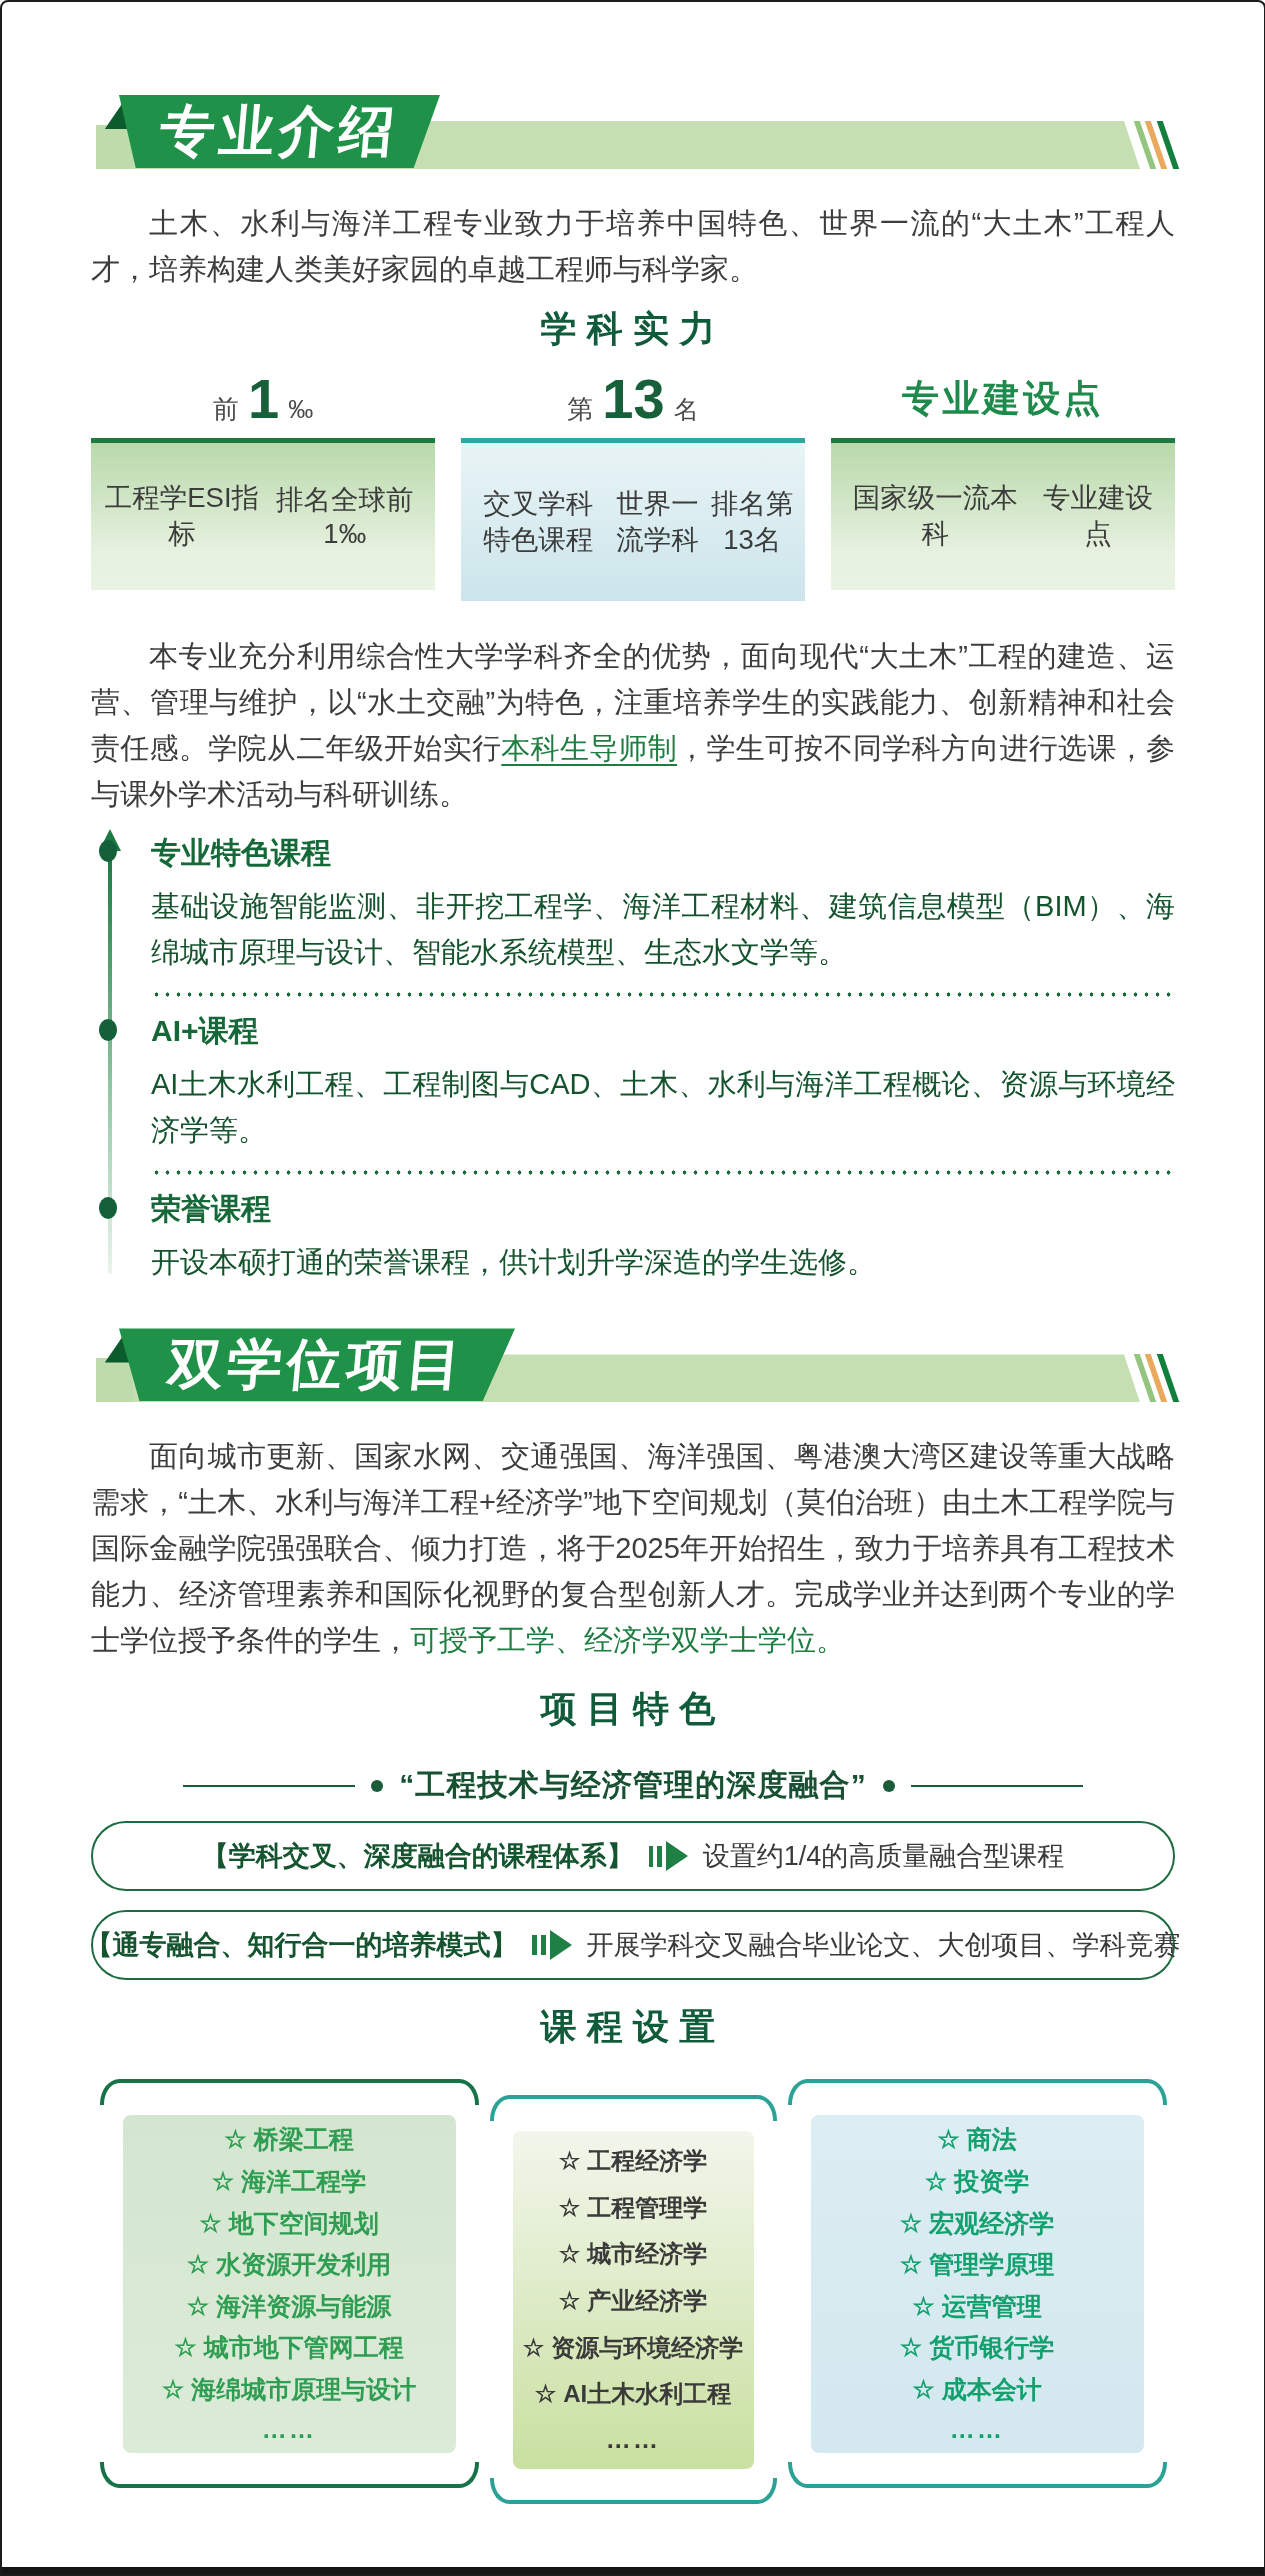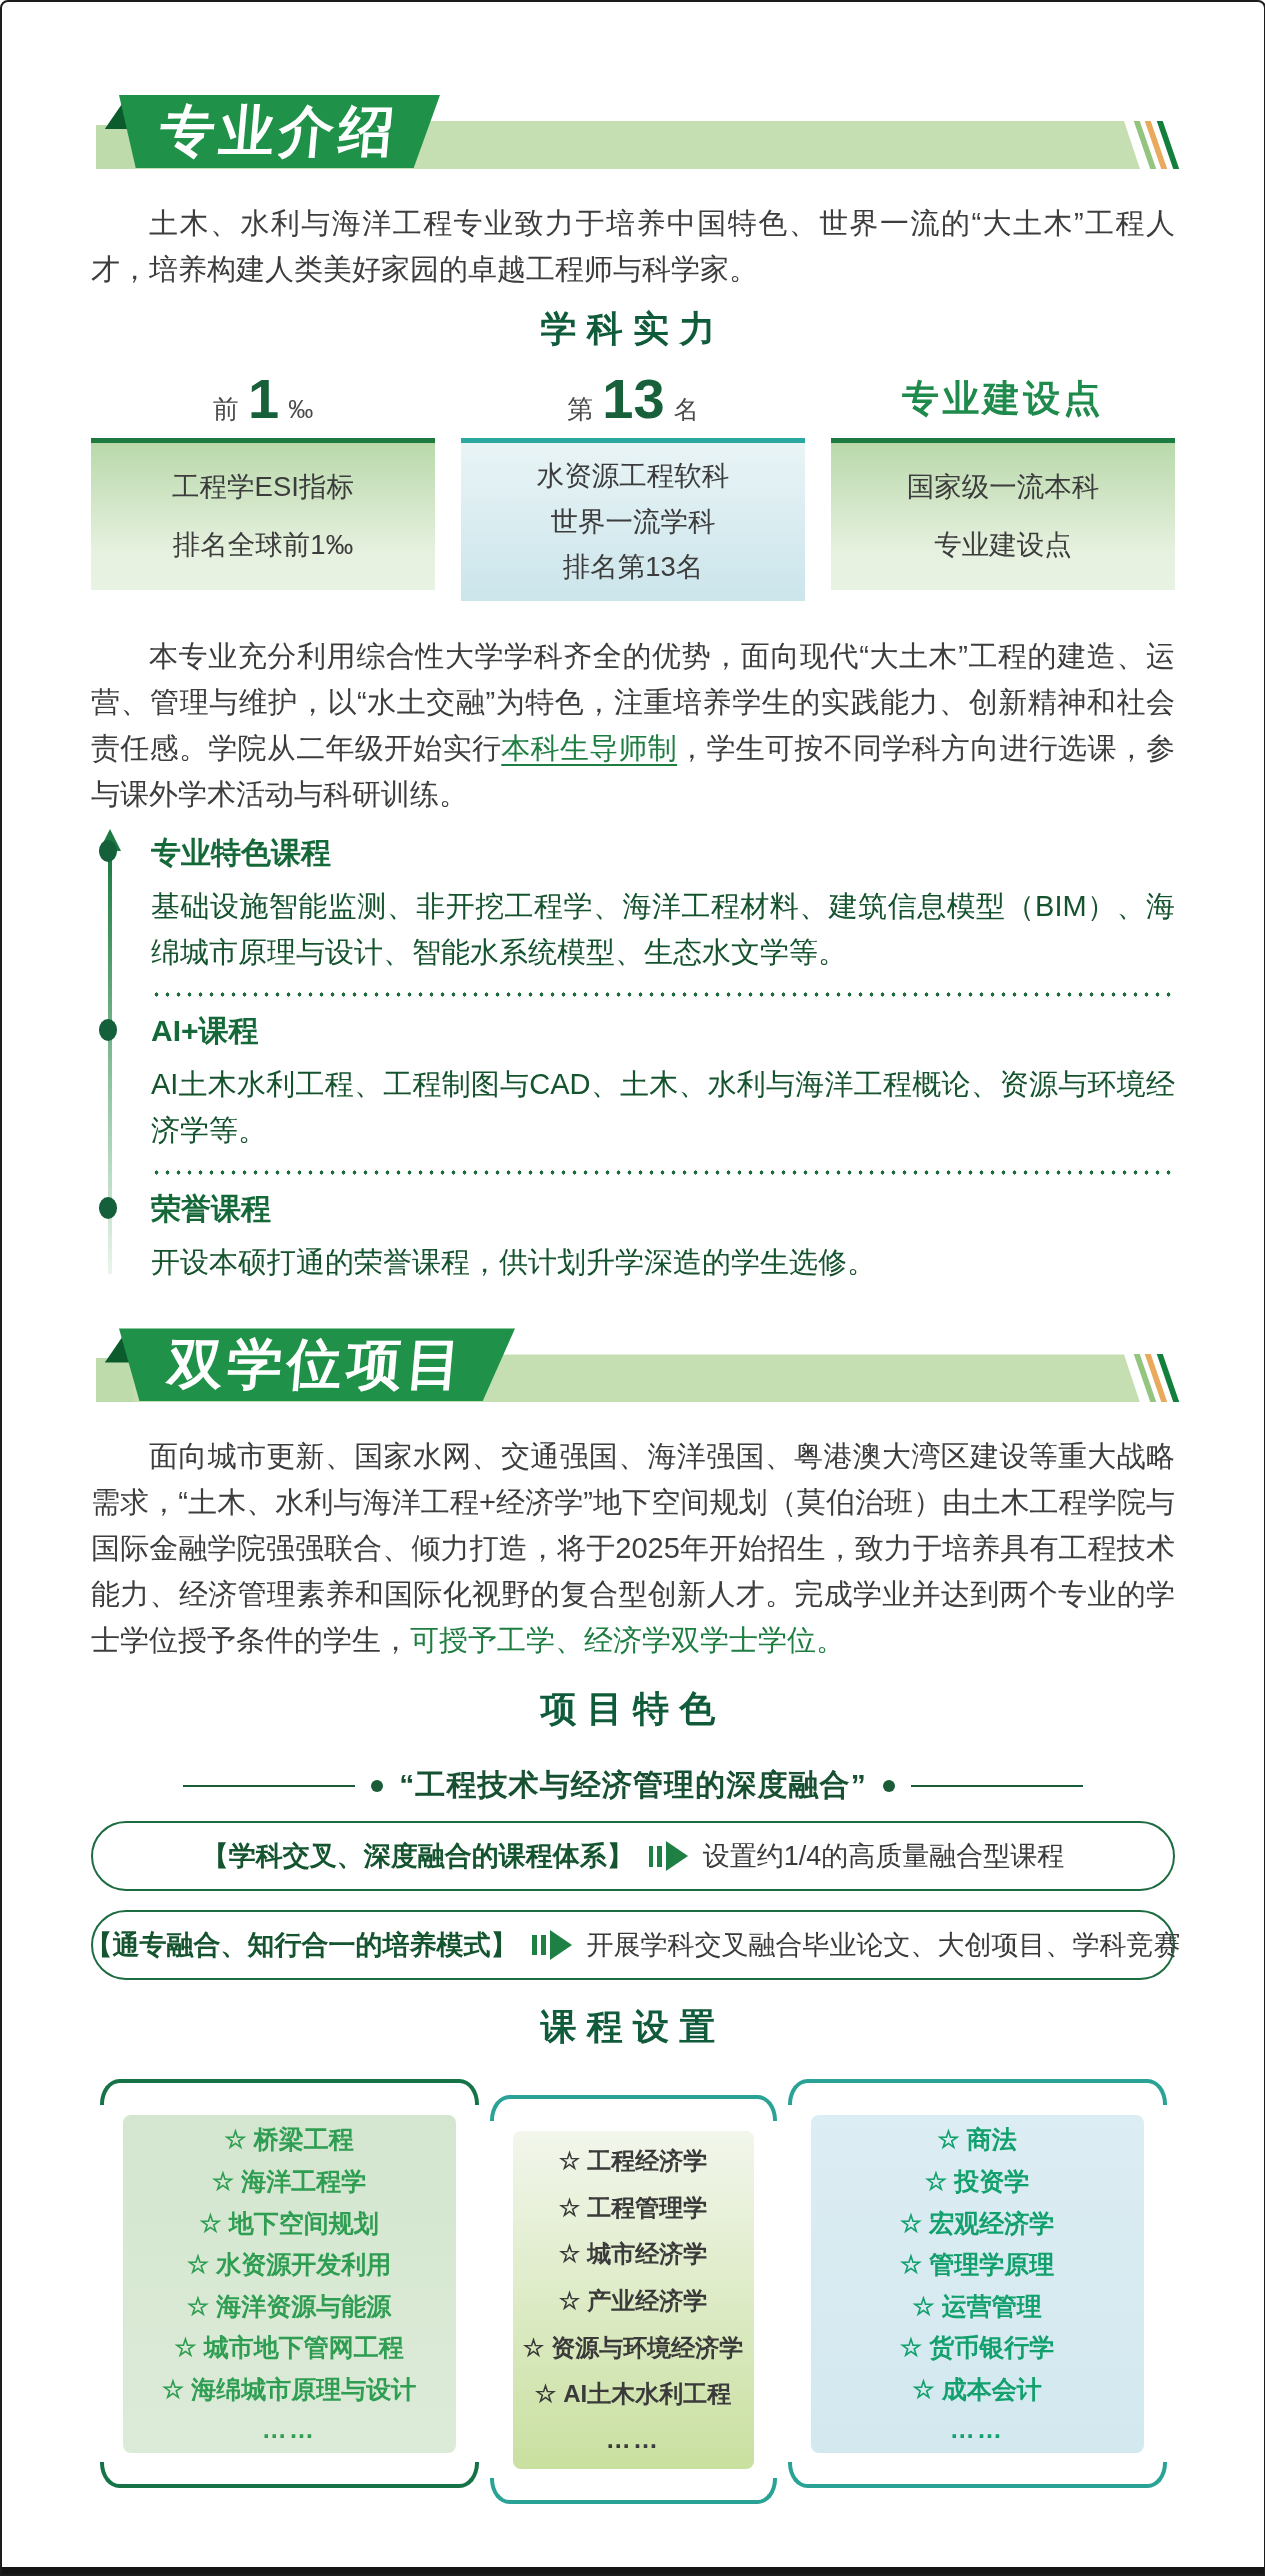--- a/index.html
+++ b/index.html
@@ -45,21 +45,21 @@
                   background:linear-gradient(180deg, rgba(195,224,174,0) 0%, #bcdaa8 100%); }
 
   
   .stats { margin-top:23px; display:grid; grid-template-columns:1fr 1fr 1fr; column-gap:26px; }
   .stat-num { display:flex; align-items:baseline; justify-content:center; gap:9.2px; height:54px; }
   .stat-prefix { font-size:26px; color:#4a4a4a; font-weight:500; }
   .stat-big { font-size:56px; line-height:54px; font-weight:700; color:#17603a; }
   .stat-suffix { font-size:25px; color:#4a4a4a; font-weight:500; }
   .stat-head { font-size:37px; line-height:54px; font-weight:700; color:#1e8a4c; letter-spacing:3.4px; text-align:center; }
   .stat-card { margin-top:11.5px; height:152px; box-sizing:border-box; padding:5.7px 9.2px;
-               display:flex; flex-direction:column; justify-content:space-evenly; align-items:center;
+               display:flex; justify-content:space-evenly; align-items:center;
                text-align:center; font-size:27.5px; font-weight:500; color:#3c3c3c; }
   .stat-card.green { border-top:5.7px solid #1d7a40;
                background:linear-gradient(180deg,#b9d9ab 0%, #e7f1e0 75%, #e9f3e3 100%); }
   .stat-card.blue  { border-top:5.7px solid #2ba8a0; height:163px;
                background:linear-gradient(180deg,#e9f4f6 0%, #cbe5eb 100%); }
 
   
   .timeline { position:relative; margin-top:17px; padding-left:60px; }
   .tl-line { position:absolute; left:16.6px; top:19.5px; bottom:11.5px; width:4px;
              background:linear-gradient(180deg,#1b7a41 0%, #8fc4a1 55%, #eaf5ec 100%); }
@@ -159,21 +159,21 @@
           <span>排名全球前1‰</span>
         </div>
       </div>
       <div>
         <div class="stat-num">
           <span class="stat-prefix">第</span>
           <span class="stat-big">13</span>
           <span class="stat-suffix">名</span>
         </div>
         <div class="stat-card blue">
-          <span>水资源工程软科</span>
+          <span>交叉学科特色课程</span>
           <span>世界一流学科</span>
           <span>排名第13名</span>
         </div>
       </div>
       <div>
         <div class="stat-num">
           <span class="stat-head">专业建设点</span>
         </div>
         <div class="stat-card green">
           <span>国家级一流本科</span>

